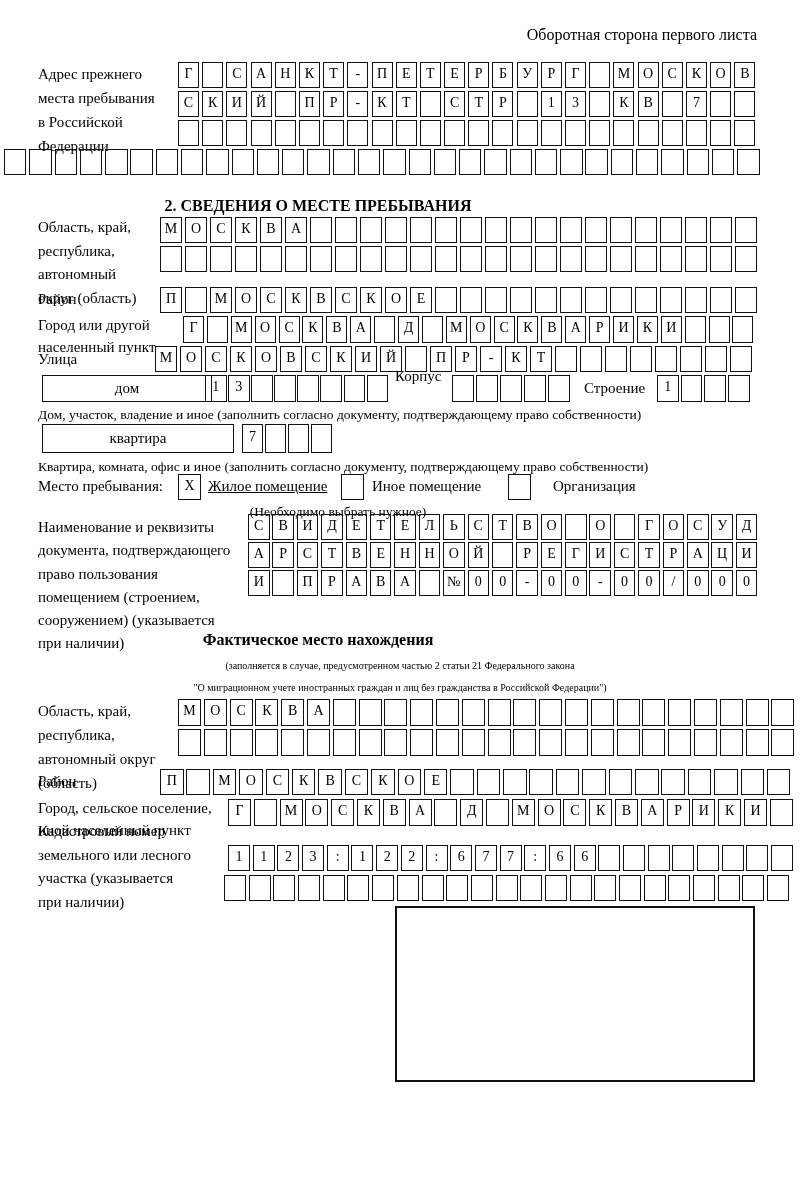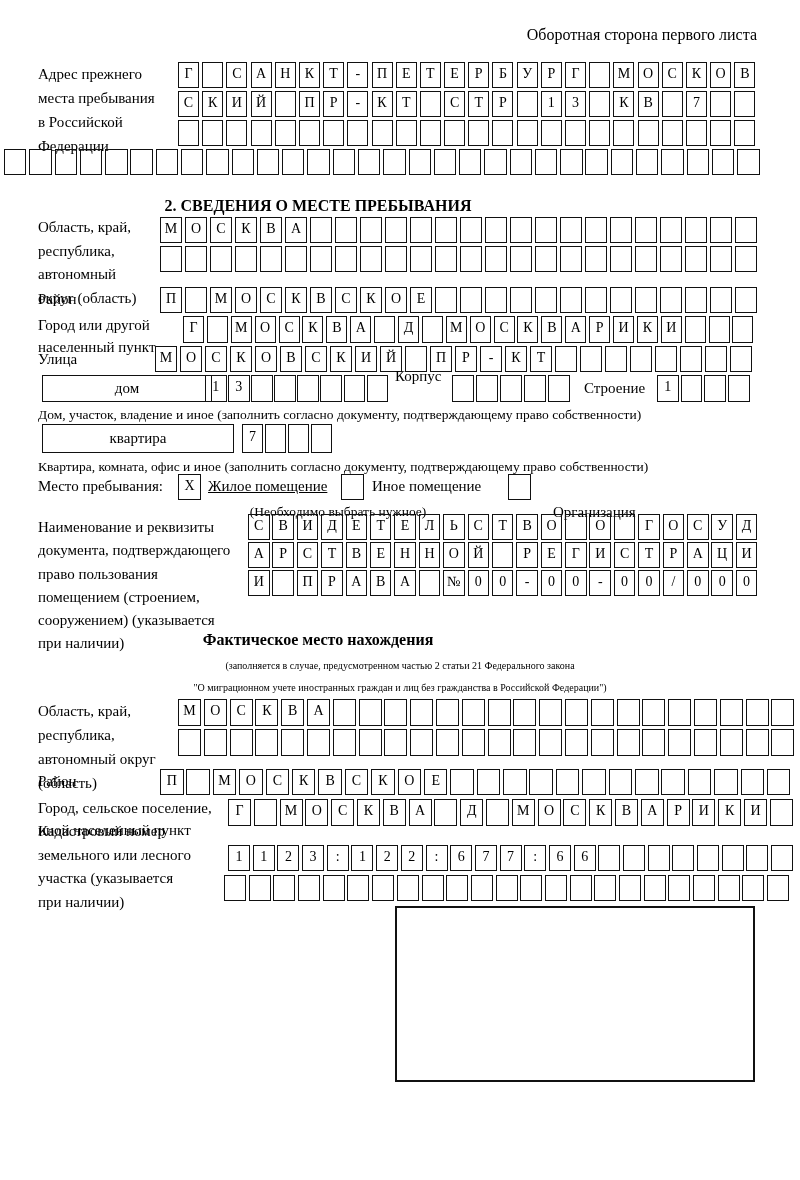--- a/index.html
+++ b/index.html
@@ -335,21 +335,21 @@
       <span class="cell"></span>
     </div>
   <div class="note" style="left:38px;top:458px;">Квартира, комната, офис и иное (заполнить согласно документу, подтверждающему право собственности)</div>
 
   <div class="inline-lbl" style="left:38px;top:478px;">Место пребывания:</div>
   <span class="ckbox" style="left:178px;top:474px;">X</span>
   <div class="inline-lbl" style="left:208px;top:478px;text-decoration:underline;">Жилое помещение</div>
   <span class="ckbox" style="left:341px;top:474px;"></span>
   <div class="inline-lbl" style="left:372px;top:478px;">Иное помещение</div>
   <span class="ckbox" style="left:508px;top:474px;"></span>
-  <div class="inline-lbl" style="left:553px;top:504px;">Организация</div>
+  <div class="inline-lbl" style="left:553px;top:478px;">Организация</div>
   <div class="note" style="left:38px;top:503px;width:600px;text-align:center;">(Необходимо выбрать нужное)</div>
 
   <div class="lbl" style="left:38px;top:516px;line-height:23.3px;width:205px;">Наименование и реквизиты
 документа, подтверждающего
 право пользования
 помещением (строением,
 сооружением) (указывается
 при наличии)</div>
   <div class="cellrow g-doc" style="left:248px;top:514px;">
       <span class="cell">С</span>

